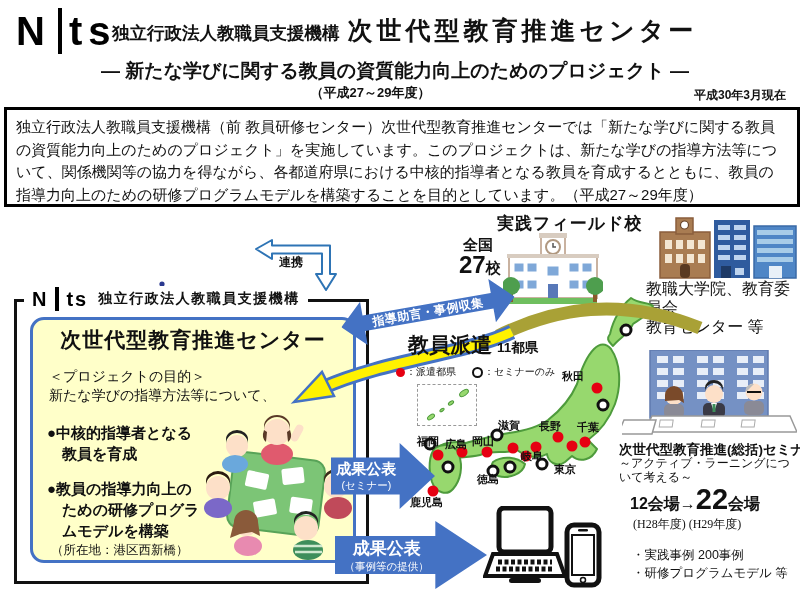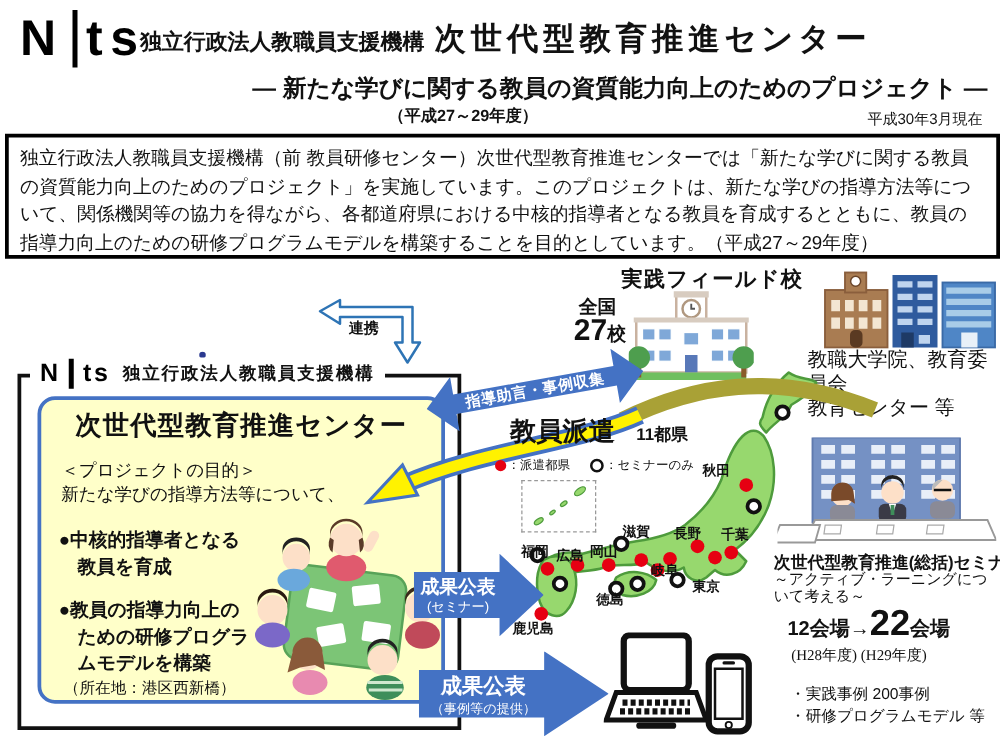--- a/index.html
+++ b/index.html
@@ -6,23 +6,23 @@
   .page{position:relative;width:800px;height:600px;background:#fff;overflow:hidden;
         font-family:"Liberation Sans","DejaVu Sans",sans-serif;color:#111;}
   .abs{position:absolute;}
   
   .nits-logo{display:flex;align-items:center;font-weight:bold;color:#000;}
   .nits-logo .bar{width:4px;background:#000;align-self:stretch;margin:0 7px;}
   .logo-big{left:16px;top:8px;font-size:40px;letter-spacing:6px;height:46px;}
   .hdr-title{left:112px;top:14px;width:690px;white-space:nowrap;}
   .hdr-org{font-size:17.5px;font-weight:700;vertical-align:baseline;}
   .hdr-center{font-size:25px;font-weight:700;letter-spacing:4px;margin-left:8px;}
-  .subtitle{left:0;top:58px;width:790px;text-align:right;font-size:19px;font-weight:700;}
+  .subtitle{left:0;top:58px;width:790px;text-align:center;font-size:19px;font-weight:700;}
   .period{left:0;top:84px;width:741px;text-align:center;font-size:13px;font-weight:700;}
-  .asof{right:14px;top:87px;font-size:12px;}
+  .asof{right:14px;top:87px;font-size:12px;font-weight:bold;}
   .introbox{left:4px;top:107px;width:772px;height:82px;border:3px solid #000;
             padding:6px 9px;font-size:15px;line-height:1.5;}
   
   .mext{left:148px;top:238px;display:flex;align-items:center;gap:5px;margin-top:43px;}
   .mext-label{font-size:15px;font-weight:600;letter-spacing:1px;}
   .renkei-label{left:279px;top:254px;font-size:12px;font-weight:600;}
   
   .card-frame{left:14px;top:299px;width:349px;height:279px;border:3px solid #111;}
   .card-logohead{left:24px;top:286px;background:#fff;padding:1px 8px;display:flex;align-items:center;gap:10px;z-index:3;}
   .logo-small{font-size:20px;letter-spacing:2px;height:24px;}
@@ -57,21 +57,21 @@
              display:flex;align-items:center;}
   .ar-advice span{color:#fff;font-size:12px;font-weight:700;margin-left:25px;letter-spacing:1px;}
   
   .fs-title{left:497px;top:212px;font-size:17px;font-weight:800;letter-spacing:1px;}
   .fs-scope{left:463px;top:236px;font-size:15px;font-weight:600;}
   .fs-count{left:459px;top:251px;}
   .fs-count .num{font-size:24px;font-weight:800;}
   .fs-count .unit{font-size:15px;font-weight:600;}
   .partners{left:646px;top:279px;font-size:16px;line-height:1.2;white-space:pre-line;}
   
-  .disp-head{left:408px;top:331px;display:flex;align-items:baseline;gap:17px;z-index:6;}
+  .disp-head{left:408px;top:331px;display:flex;align-items:baseline;gap:5px;z-index:6;}
   .disp-head .t{font-size:21px;font-weight:800;}
   .disp-head .c{font-size:13.5px;font-weight:800;}
   .legend{left:396px;top:365px;display:flex;gap:16px;align-items:center;z-index:6;font-size:10px;}
   .legend .item{display:flex;align-items:center;gap:1px;}
   .dot{display:inline-block;width:9px;height:9px;border-radius:50%;}
   .dot.red{background:#E60012;}
   .dot.white{background:#fff;border:2.5px solid #111;width:7px;height:7px;}
   .inset{left:417px;top:384px;width:58px;height:40px;border:1.5px dashed #999;z-index:2;}
   .map-label{position:absolute;font-size:11px;font-weight:600;z-index:8;white-space:nowrap;}
   .map-dot{position:absolute;border-radius:50%;transform:translate(-50%,-50%);z-index:7;}

